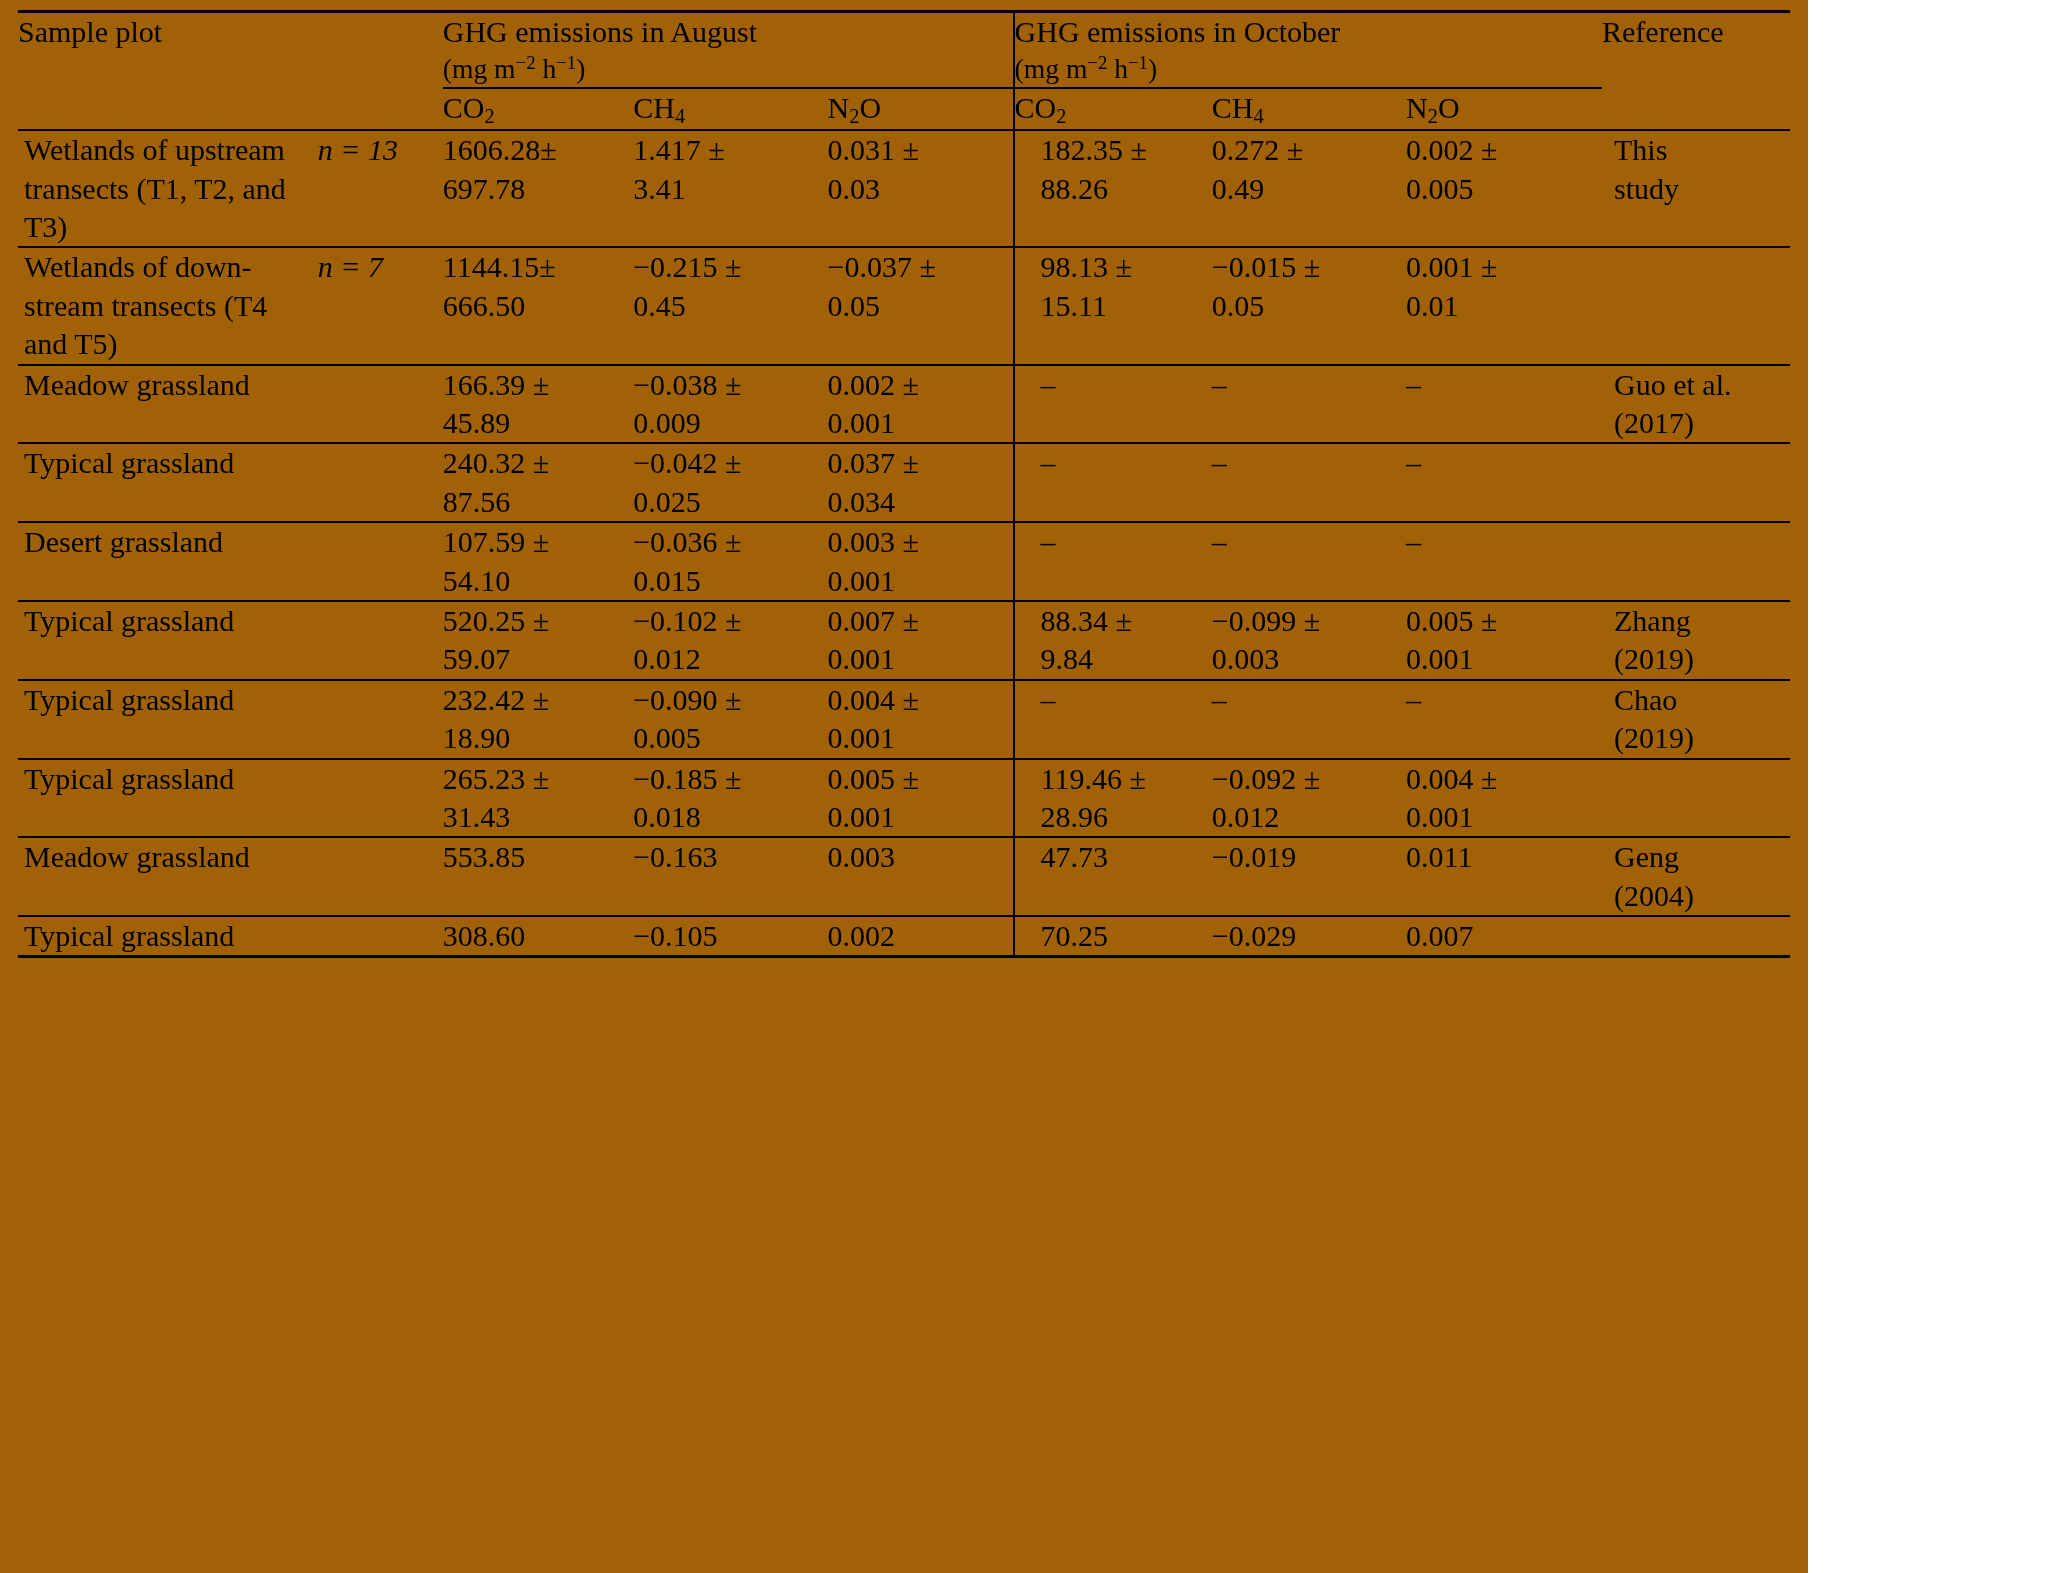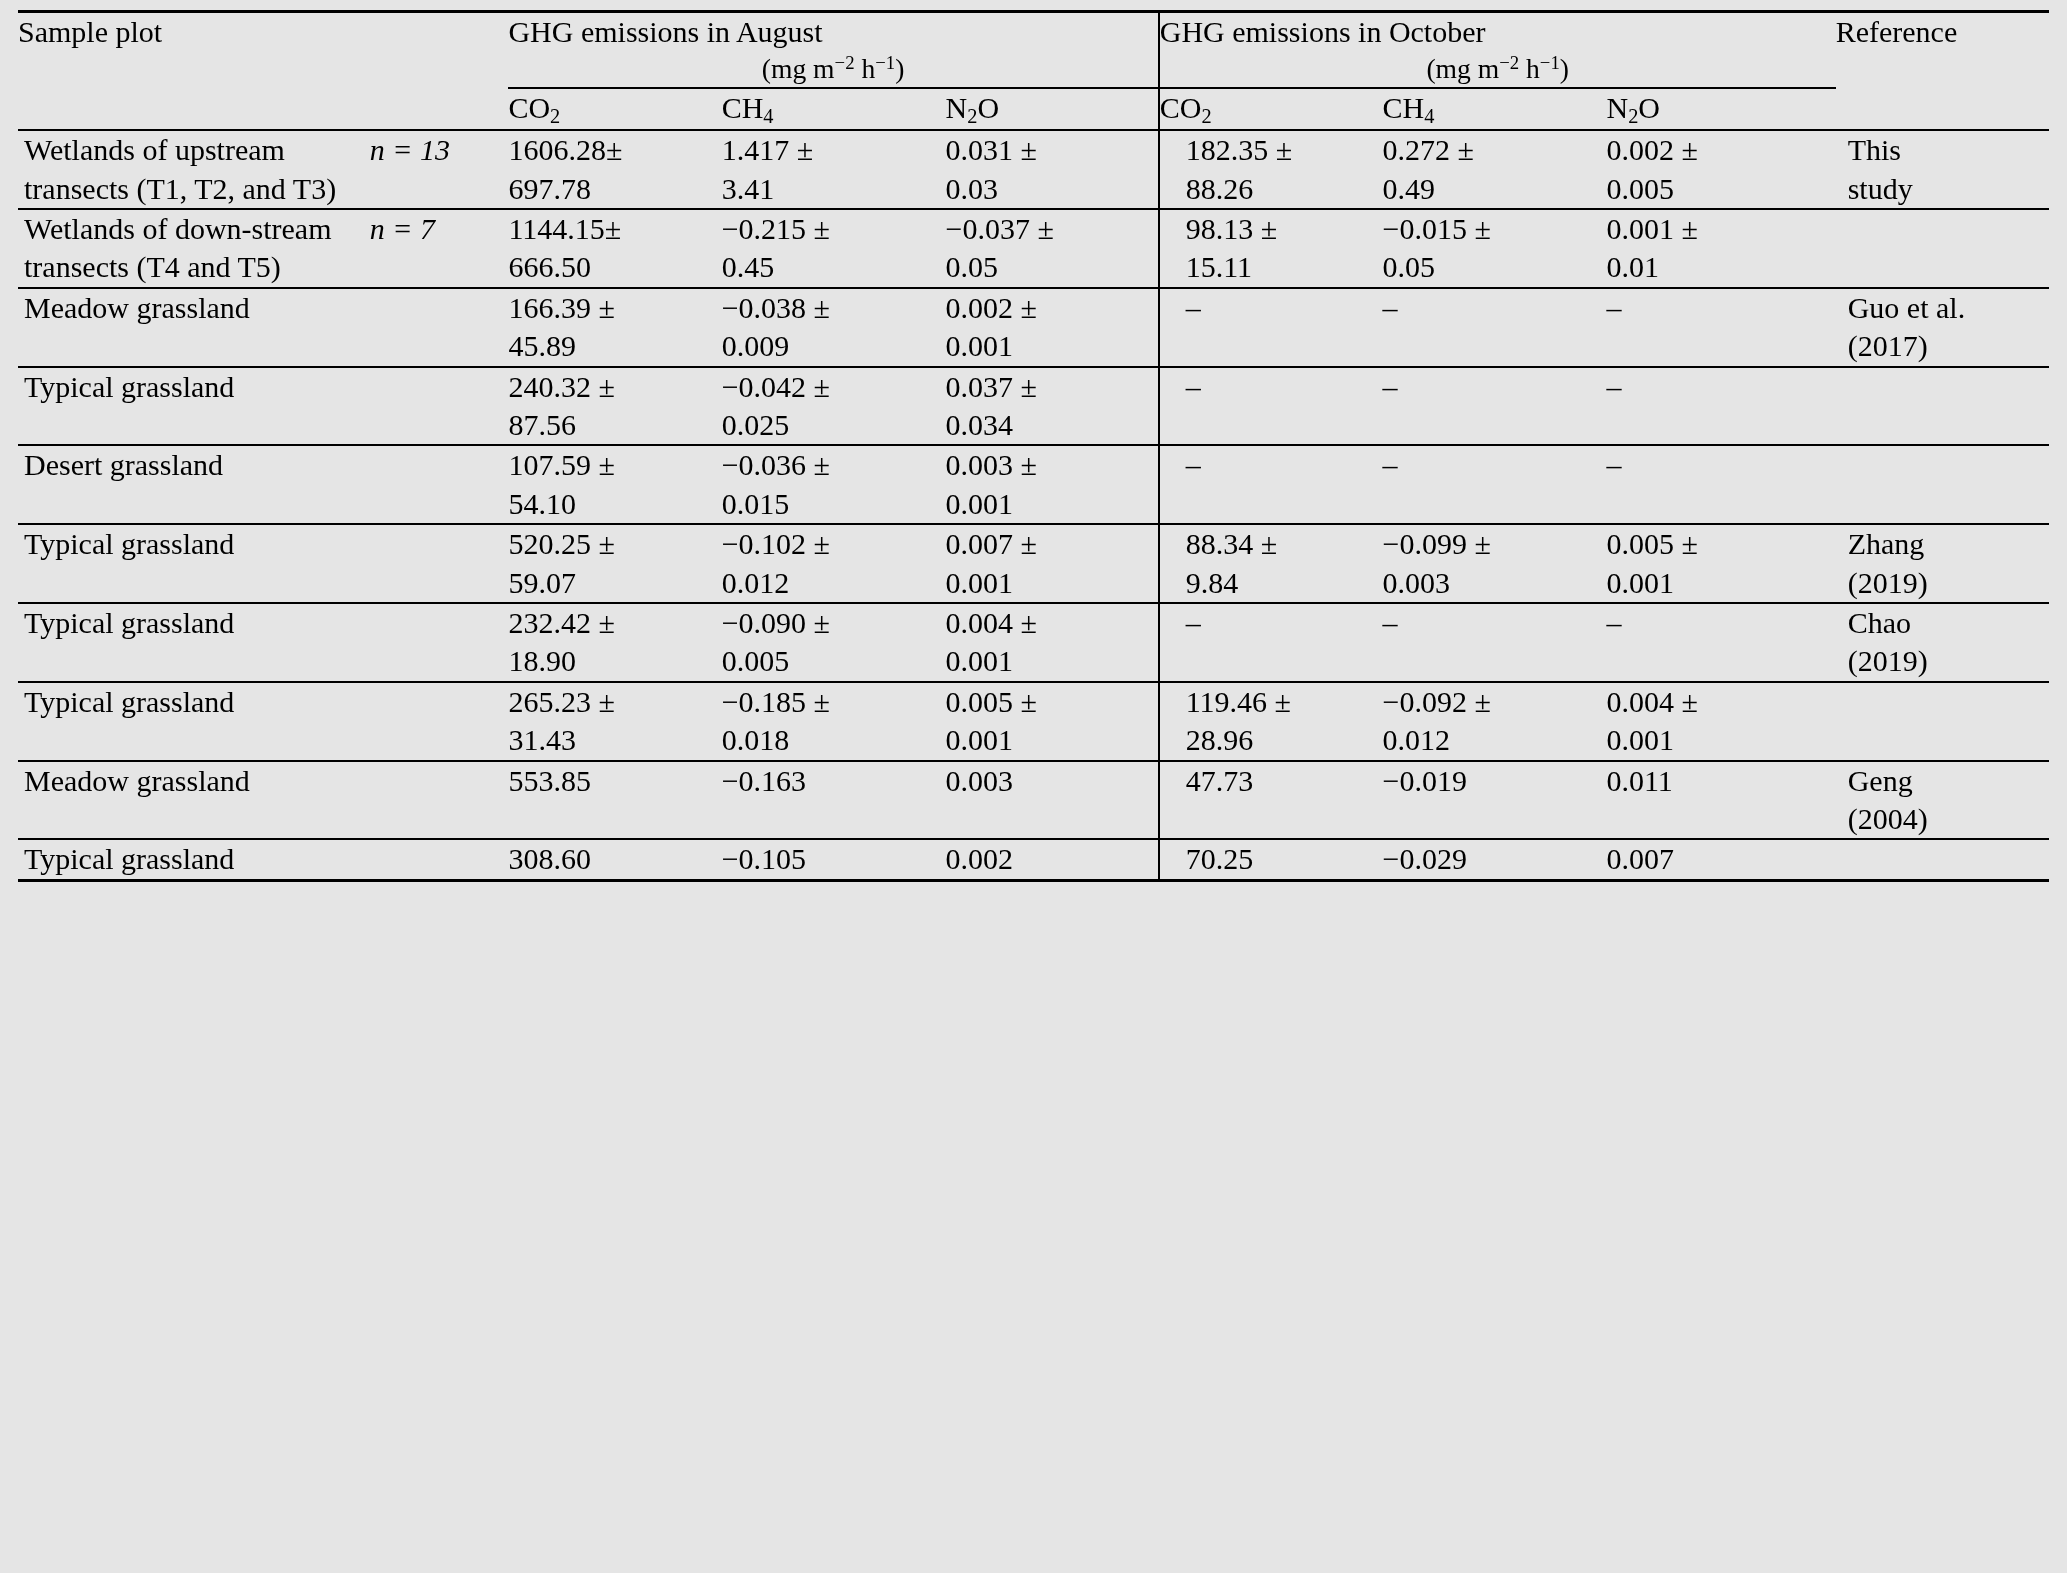--- a/index.html
+++ b/index.html
@@ -5,25 +5,25 @@
   html, body {
     margin: 0;
     padding: 0;
     background: #ffffff;
   }
   body {
     font-family: "Liberation Serif", serif;
     color: #000000;
   }
   .page {
-    width: 2067px;
+    width: 1808px;
     min-height: 1573px;
     box-sizing: border-box;
     padding: 10px 18px 0 18px;
-    background: #e5e5e5;
+    background: #a16207;
   }
   table.ghg {
     width: 100%;
     border-collapse: collapse;
     font-size: 30px;
     line-height: 1.28;
   }
   table.ghg th, table.ghg td {
     padding: 0;
     vertical-align: top;
@@ -86,21 +86,21 @@
   }
   .cell-ref {
     padding-left: 12px !important;
     white-space: pre-line;
   }
   .ital { font-style: italic; margin-left: 20px; }
   sub { font-size: 0.68em; vertical-align: -0.25em; }
   sup { font-size: 0.68em; vertical-align: 0.5em; }
   .units { font-size: 0.92em; }
   .nowrap { white-space: nowrap; }
-  .unit-line { display: block; text-align: center; }
+  .unit-line { display: block; text-align: left; }
   
   col.c-sample { width: 330px; }
   col.c-n { width: 130px; }
   col.c-aug1 { width: 200px; }
   col.c-aug2 { width: 210px; }
   col.c-aug3 { width: 200px; }
   col.c-oct1 { width: 210px; }
   col.c-oct2 { width: 210px; }
   col.c-oct3 { width: 215px; }
   col.c-ref { width: 200px; }

